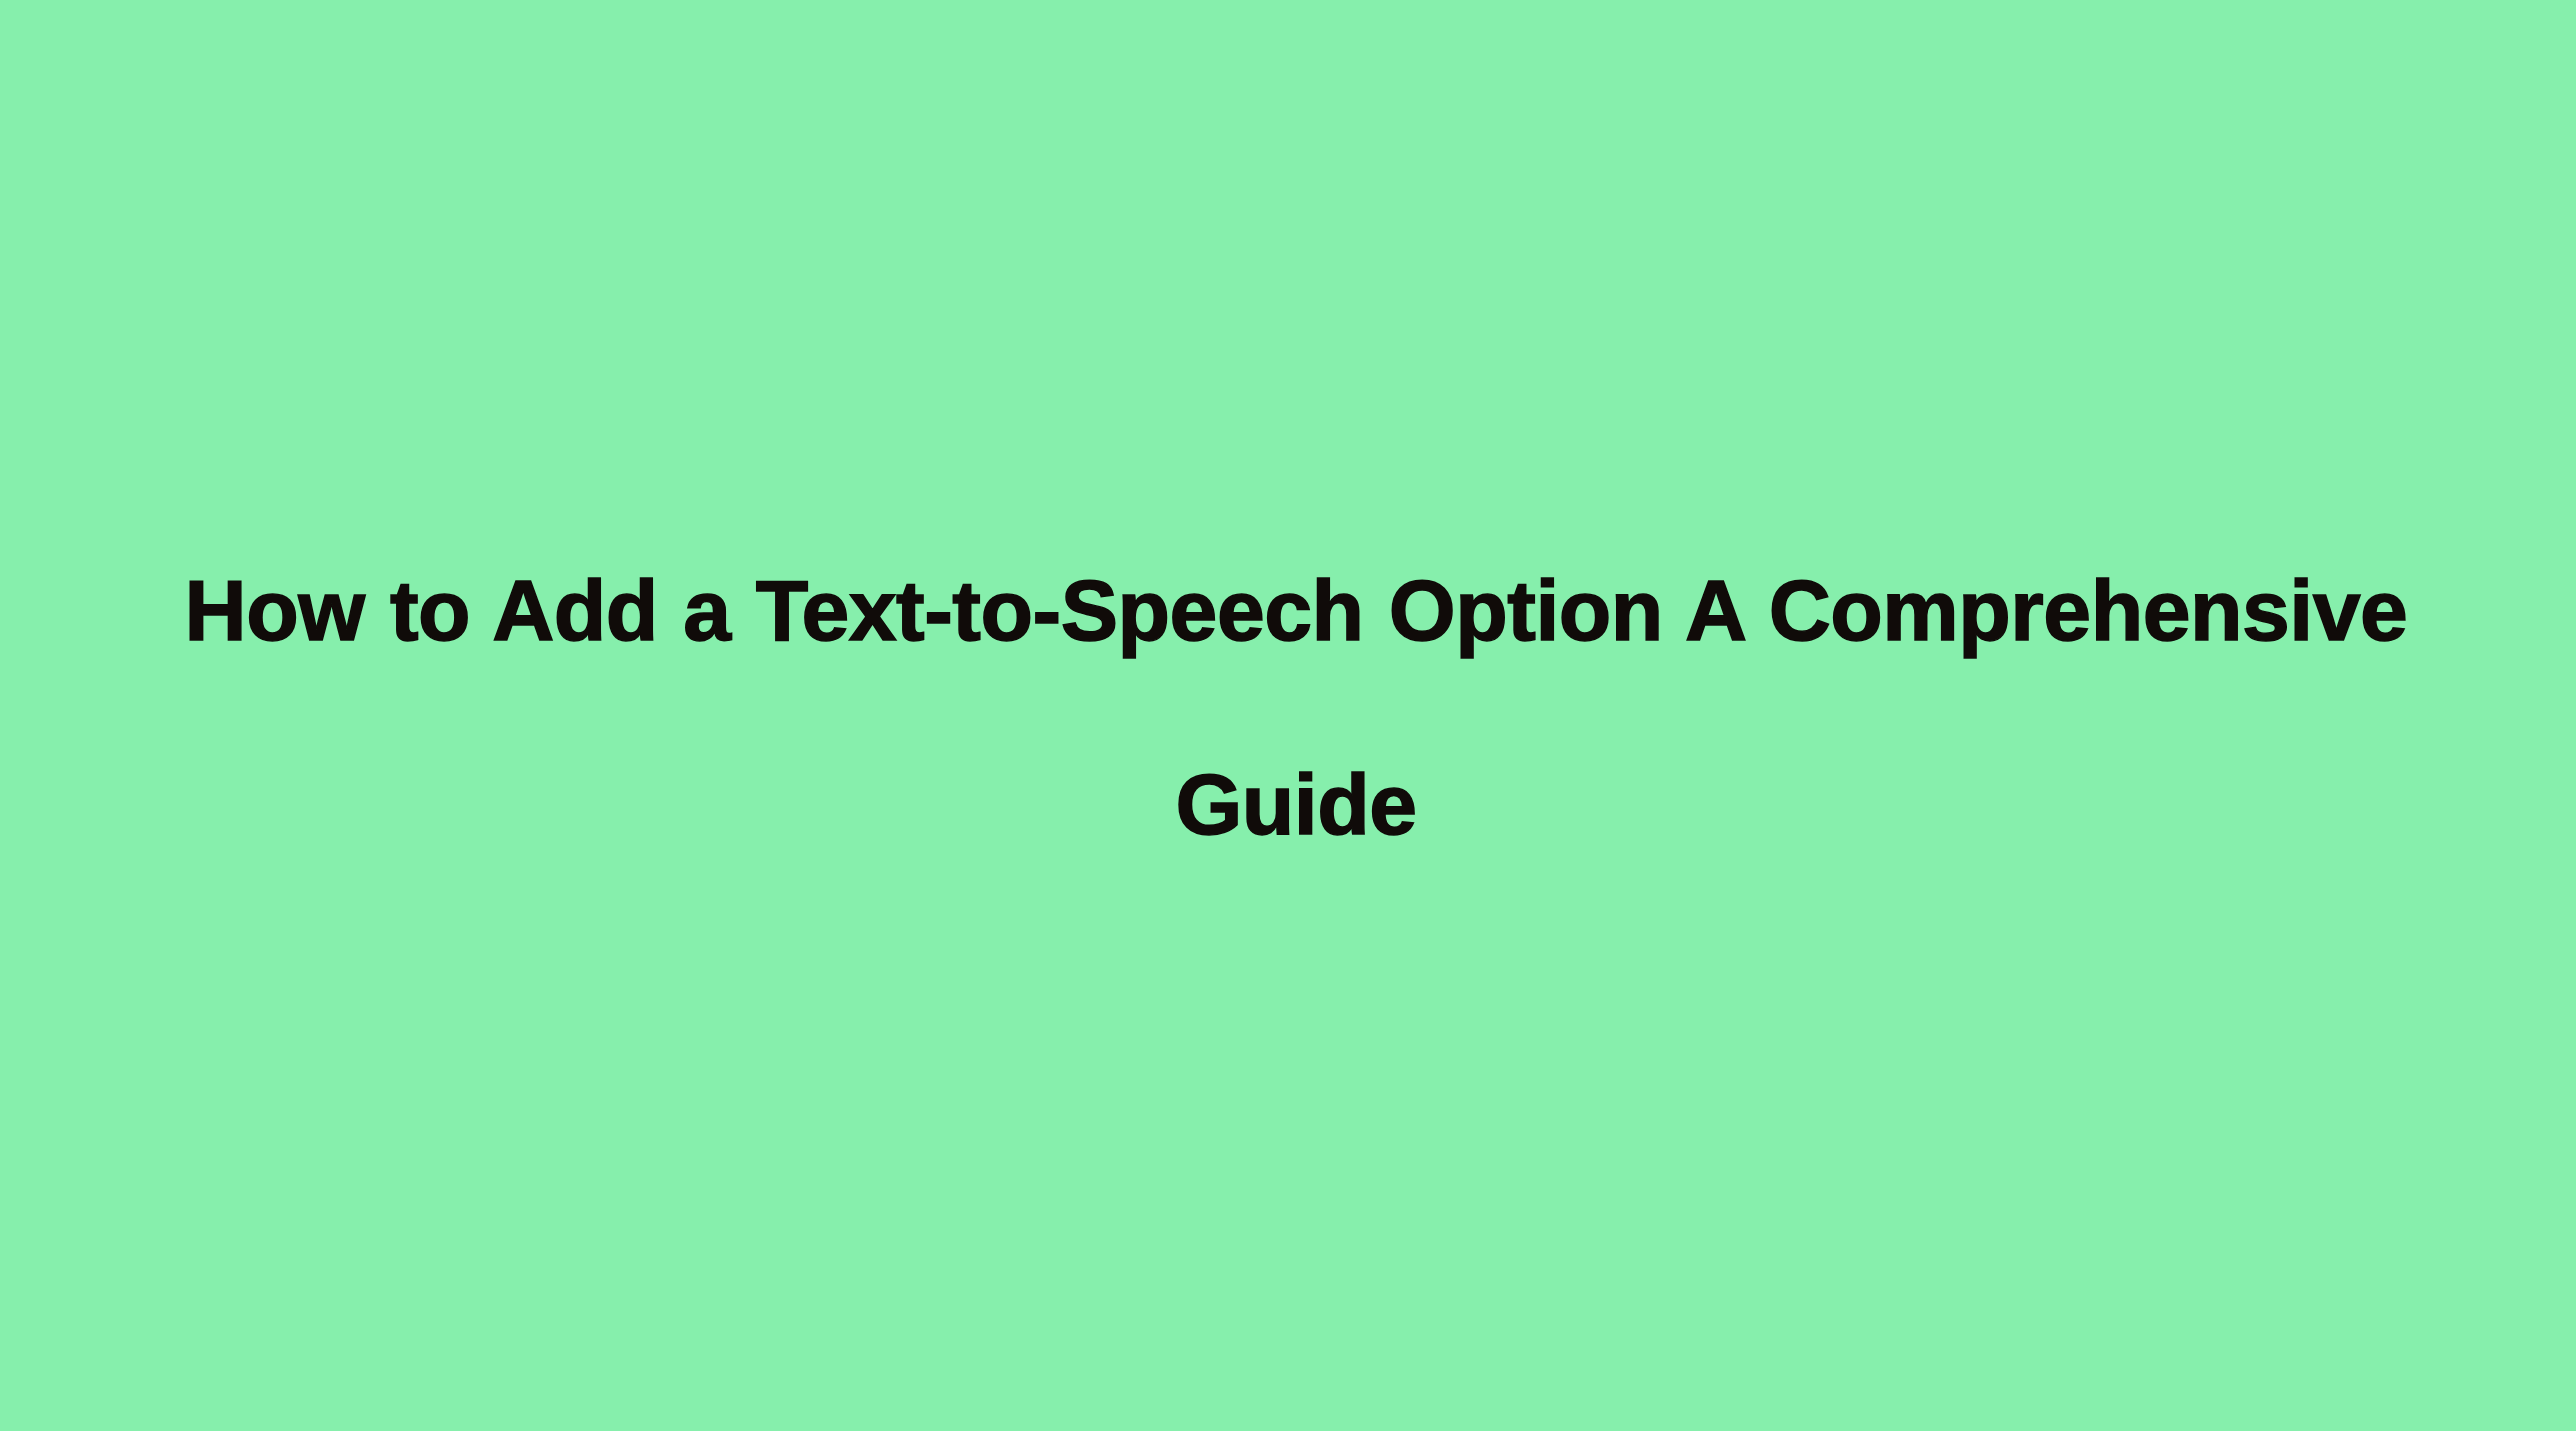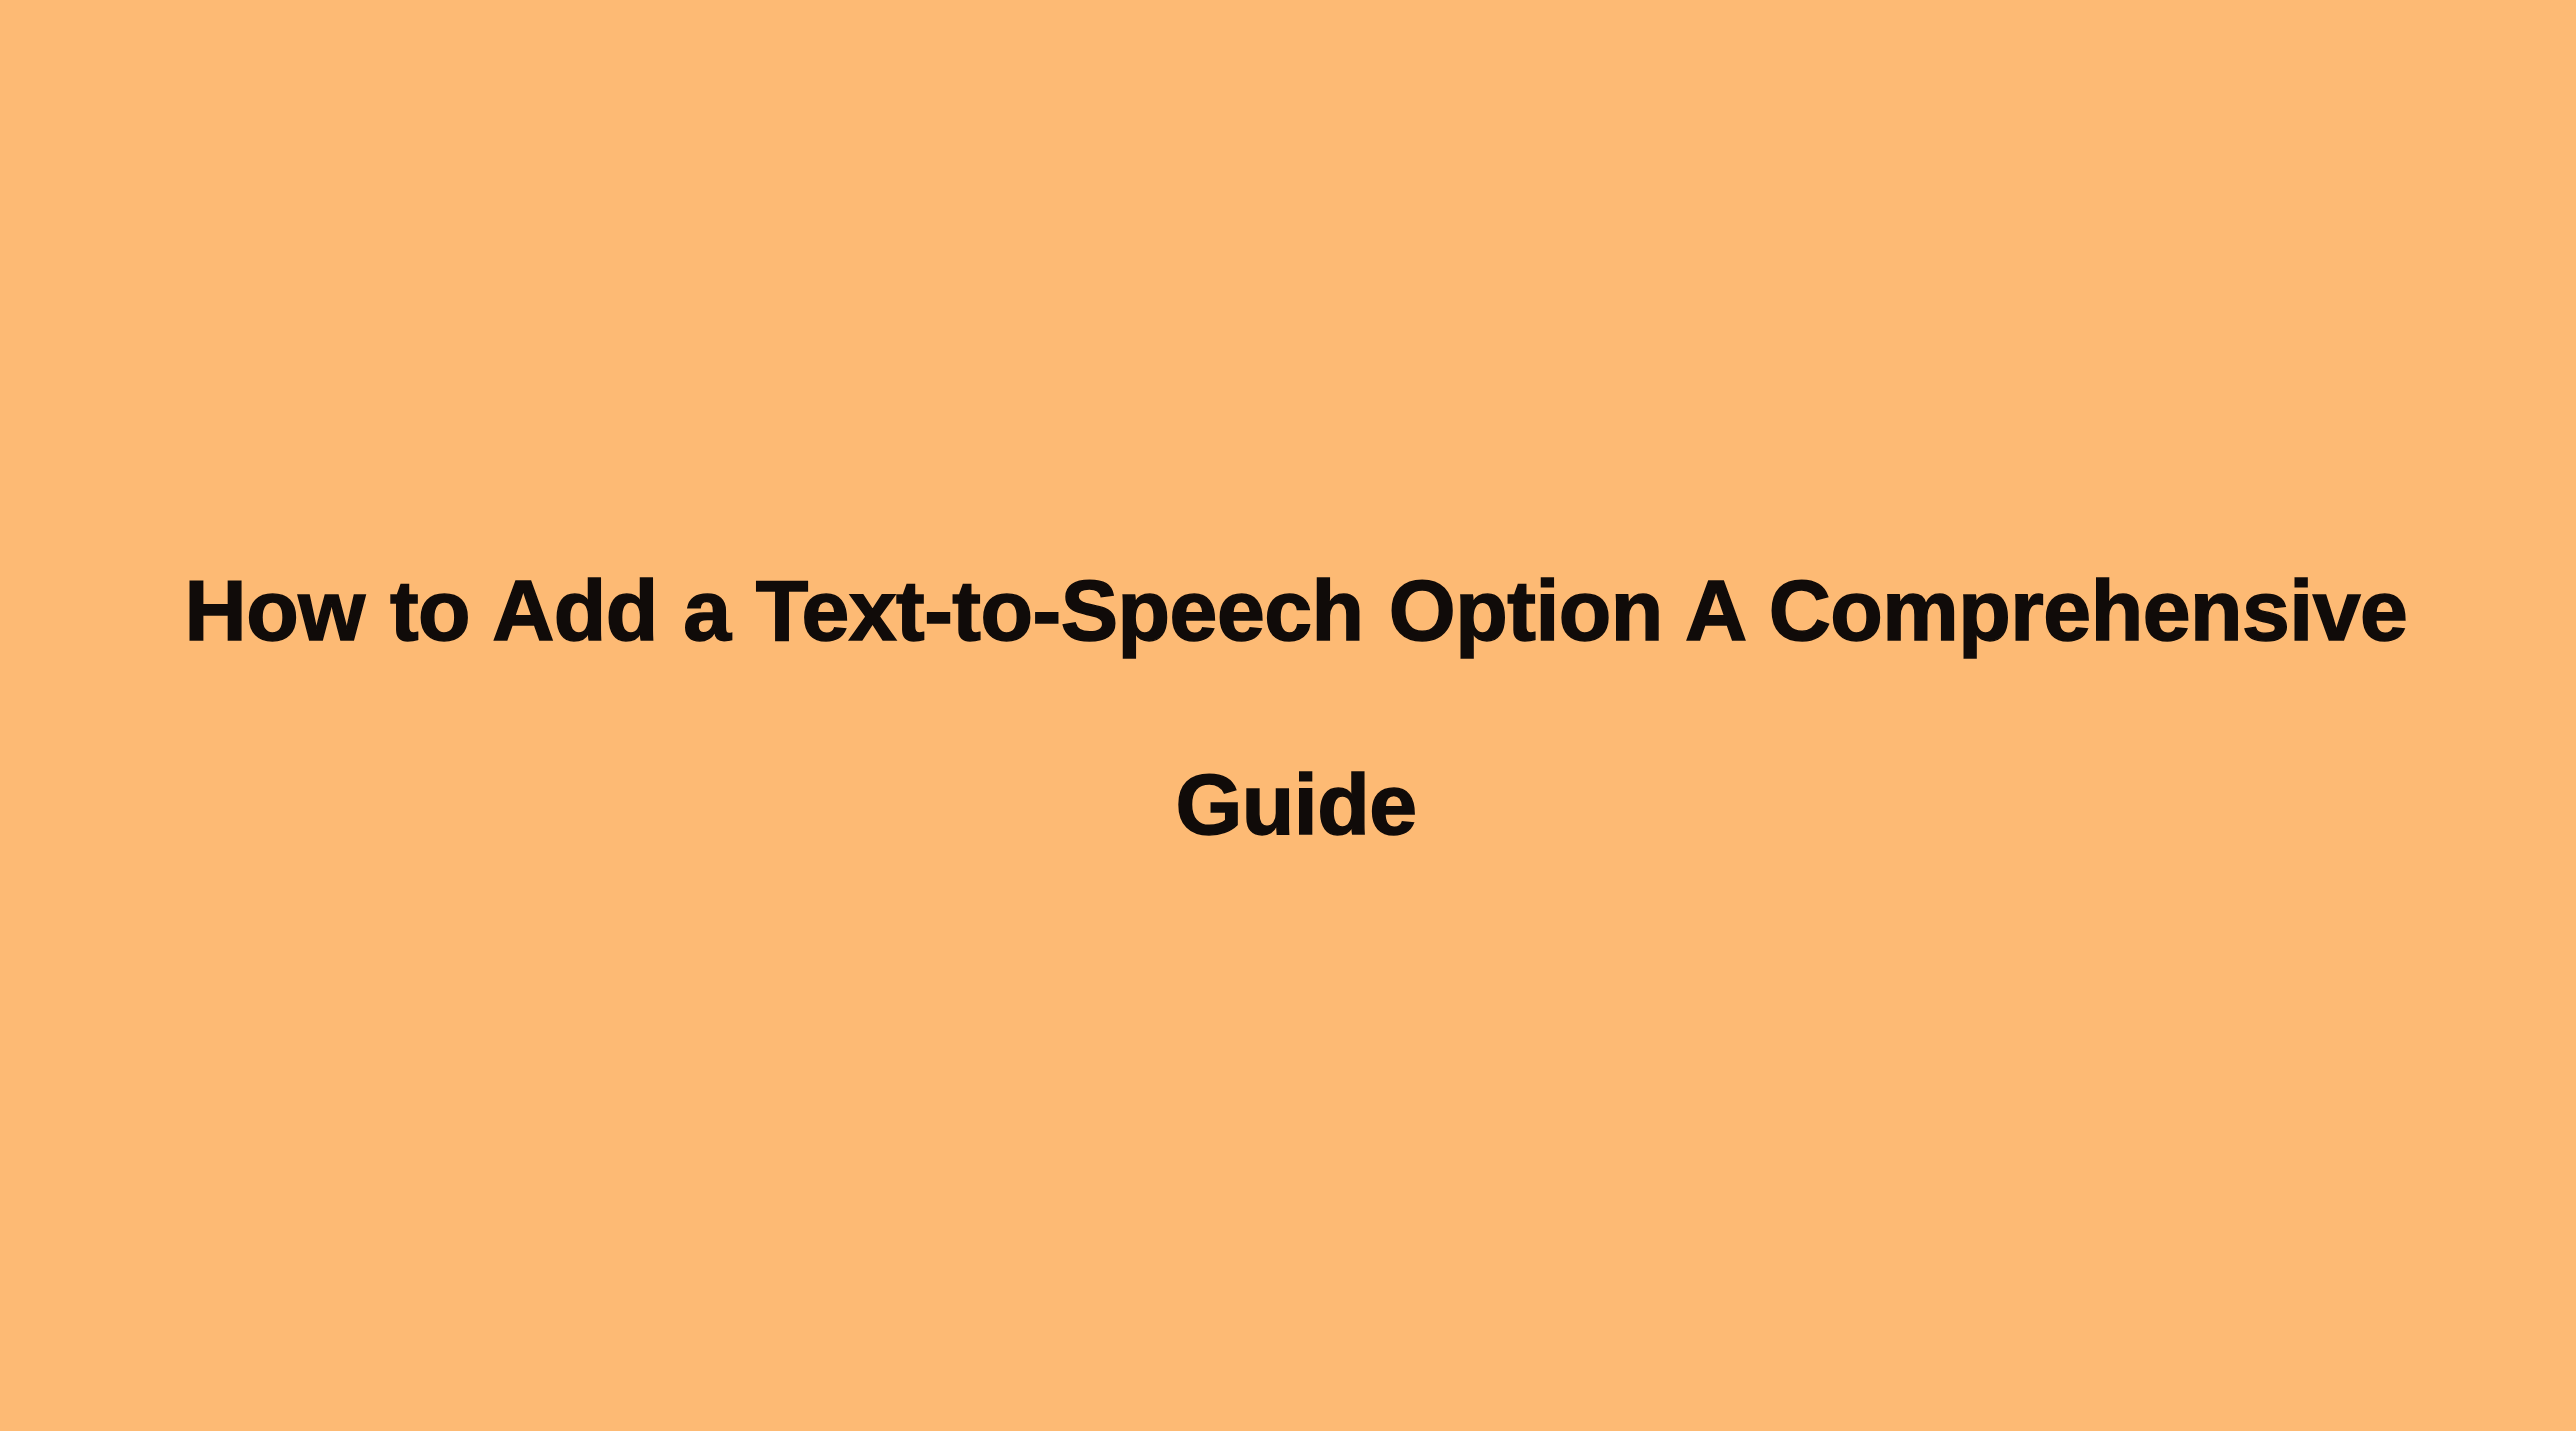--- a/index.html
+++ b/index.html
@@ -49,21 +49,21 @@
     word-spacing: 1.9px;
     text-rendering: optimizeLegibility;
     
     -webkit-text-stroke: 1.5px #100B09;
     paint-order: stroke fill;
   }
 </style>
 </head>
 <body>
 
-<div class="title-card" style="background: #fdba74; padding-left: 16px;">
+<div class="title-card" style="background: #86efac; padding-left: 16px;">
 
   <div class="heading-block">
 
     <h1 class="page-title" style="color: rgb(16, 11, 9); -webkit-text-stroke-color: rgb(16, 11, 9);">How to Add a Text-to-Speech Option A Comprehensive Guide</h1>
 
   </div>
 
 </div>
 
 

